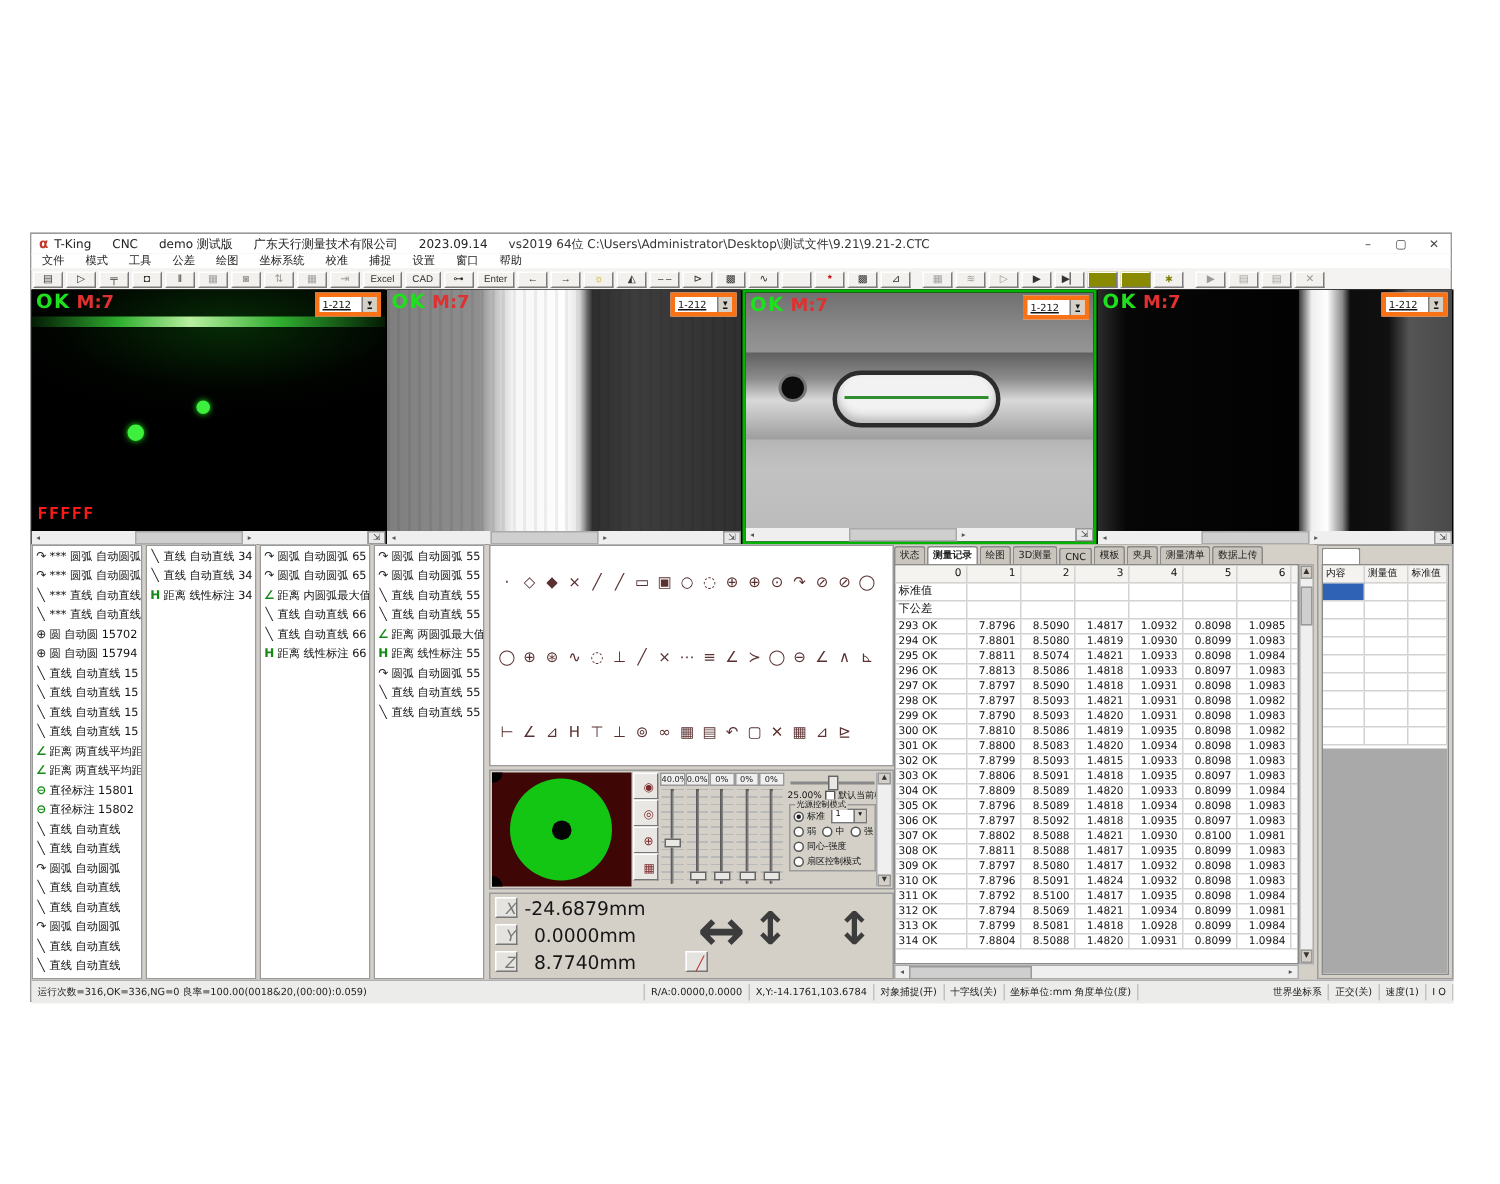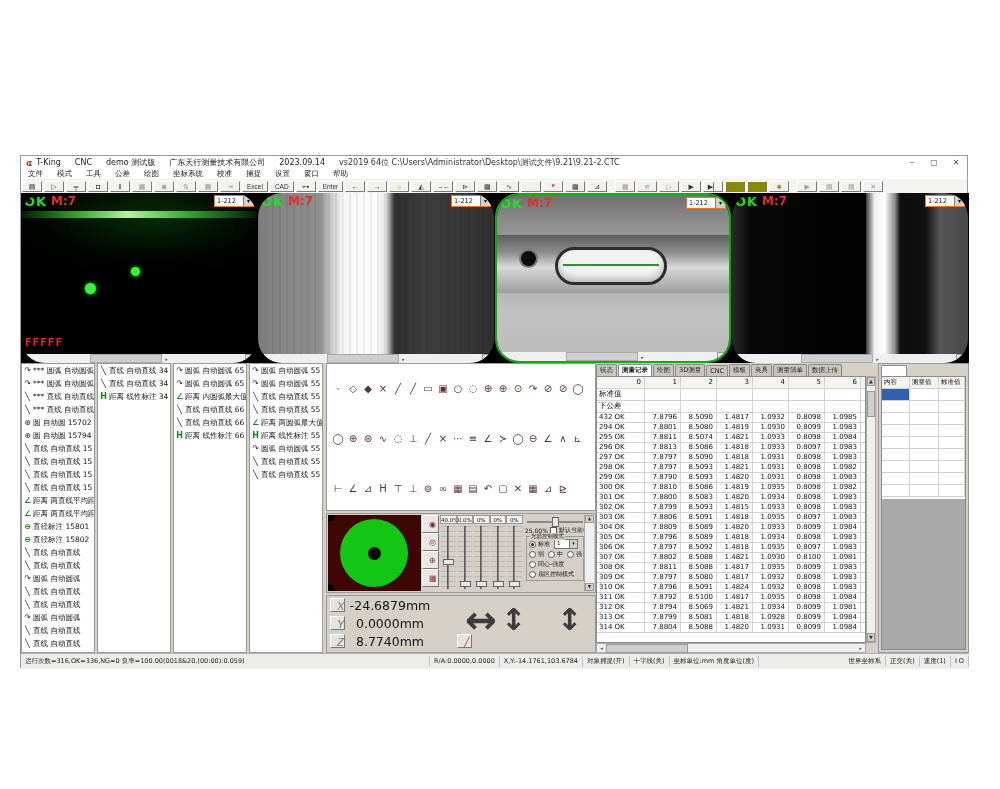--- a/index.html
+++ b/index.html
@@ -30,27 +30,27 @@
   .tbtn.txt{font-size:6.5px;padding:0 4px;}
   .tbtn.dis{color:#9b9b9b;}
   .tbtn.red{color:#c00;font-weight:bold;}
   .tbtn.warn{color:#c9a800;}
   .tbtn.olive{background:#8a8a00;color:#8a8a00;}
   .tbtn.olivetext{color:#7c7c00;font-weight:bold;}
   .tsep{width:6px;height:12px;}
 
   
   .cams{position:absolute;left:0;top:37px;width:948px;height:170px;background:#000;display:flex;}
-  .cam{position:relative;width:236px;height:170px;margin-right:1px;background:#000;box-sizing:border-box;overflow:hidden;border-radius:24px;}
+  .cam{position:relative;width:236px;height:170px;margin-right:1px;background:#000;box-sizing:border-box;overflow:hidden;}
   .cam.sel{border:2px solid #00b400;}
   .scene{position:absolute;left:0;top:0;right:0;bottom:9px;overflow:hidden;}
   .ok{position:absolute;left:3px;top:1px;color:#1ee11e;font-weight:bold;font-size:13px;letter-spacing:1px;}
   .mode{position:absolute;left:30px;top:1px;color:#e03030;font-weight:bold;font-size:12px;}
-  .combo{position:absolute;right:3px;top:2px;width:38px;height:10px;background:#fff;border:1px solid #f97316;
-         display:flex;align-items:center;font-size:6.5px;color:#111;}
+  .combo{position:absolute;right:3px;top:2px;width:38px;height:10px;background:#fff;border:3px solid #f97316;
+         display:flex;align-items:center;font-size:6.5px;color:#111;text-decoration:underline;}
   .combo span:first-child{flex:1;padding-left:2px;}
   .combo .dd{width:9px;height:100%;background:#d4d0c8;border-left:1px solid #808080;text-align:center;font-size:6px;line-height:9px;}
   .ffff{position:absolute;left:4px;bottom:14px;color:#ff1a1a;font-family:"DejaVu Sans Mono","Liberation Mono",monospace;
         font-weight:bold;font-size:11px;letter-spacing:1px;}
   .hscroll{position:absolute;left:0;bottom:0;width:calc(100% - 12px);height:9px;background:#efefef;display:flex;align-items:center;}
   .hscroll .arr{width:9px;font-size:5px;color:#555;text-align:center;}
   .hscroll .thumb{width:70px;height:7px;background:#cfcfcf;border:1px solid #aaa;margin-left:60px;}
   .grip{position:absolute;right:0;bottom:0;width:12px;height:9px;background:#e8e8e8;border:1px solid #999;
         box-sizing:border-box;font-size:6px;line-height:7px;text-align:center;color:#444;}
 
@@ -725,21 +725,21 @@
             <div class="trow tol">
               <span class="c name">下公差</span>
               <span class="c v"></span>
               <span class="c v"></span>
               <span class="c v"></span>
               <span class="c v"></span>
               <span class="c v"></span>
               <span class="c v"></span>
             </div>
             <div class="trow d">
-              <span class="c name">432  OK</span>
+              <span class="c name">293  OK</span>
               <span class="c v">7.8796</span>
               <span class="c v">8.5090</span>
               <span class="c v">1.4817</span>
               <span class="c v">1.0932</span>
               <span class="c v">0.8098</span>
               <span class="c v">1.0985</span>
             </div>
             <div class="trow d">
               <span class="c name">294  OK</span>
               <span class="c v">7.8801</span>

